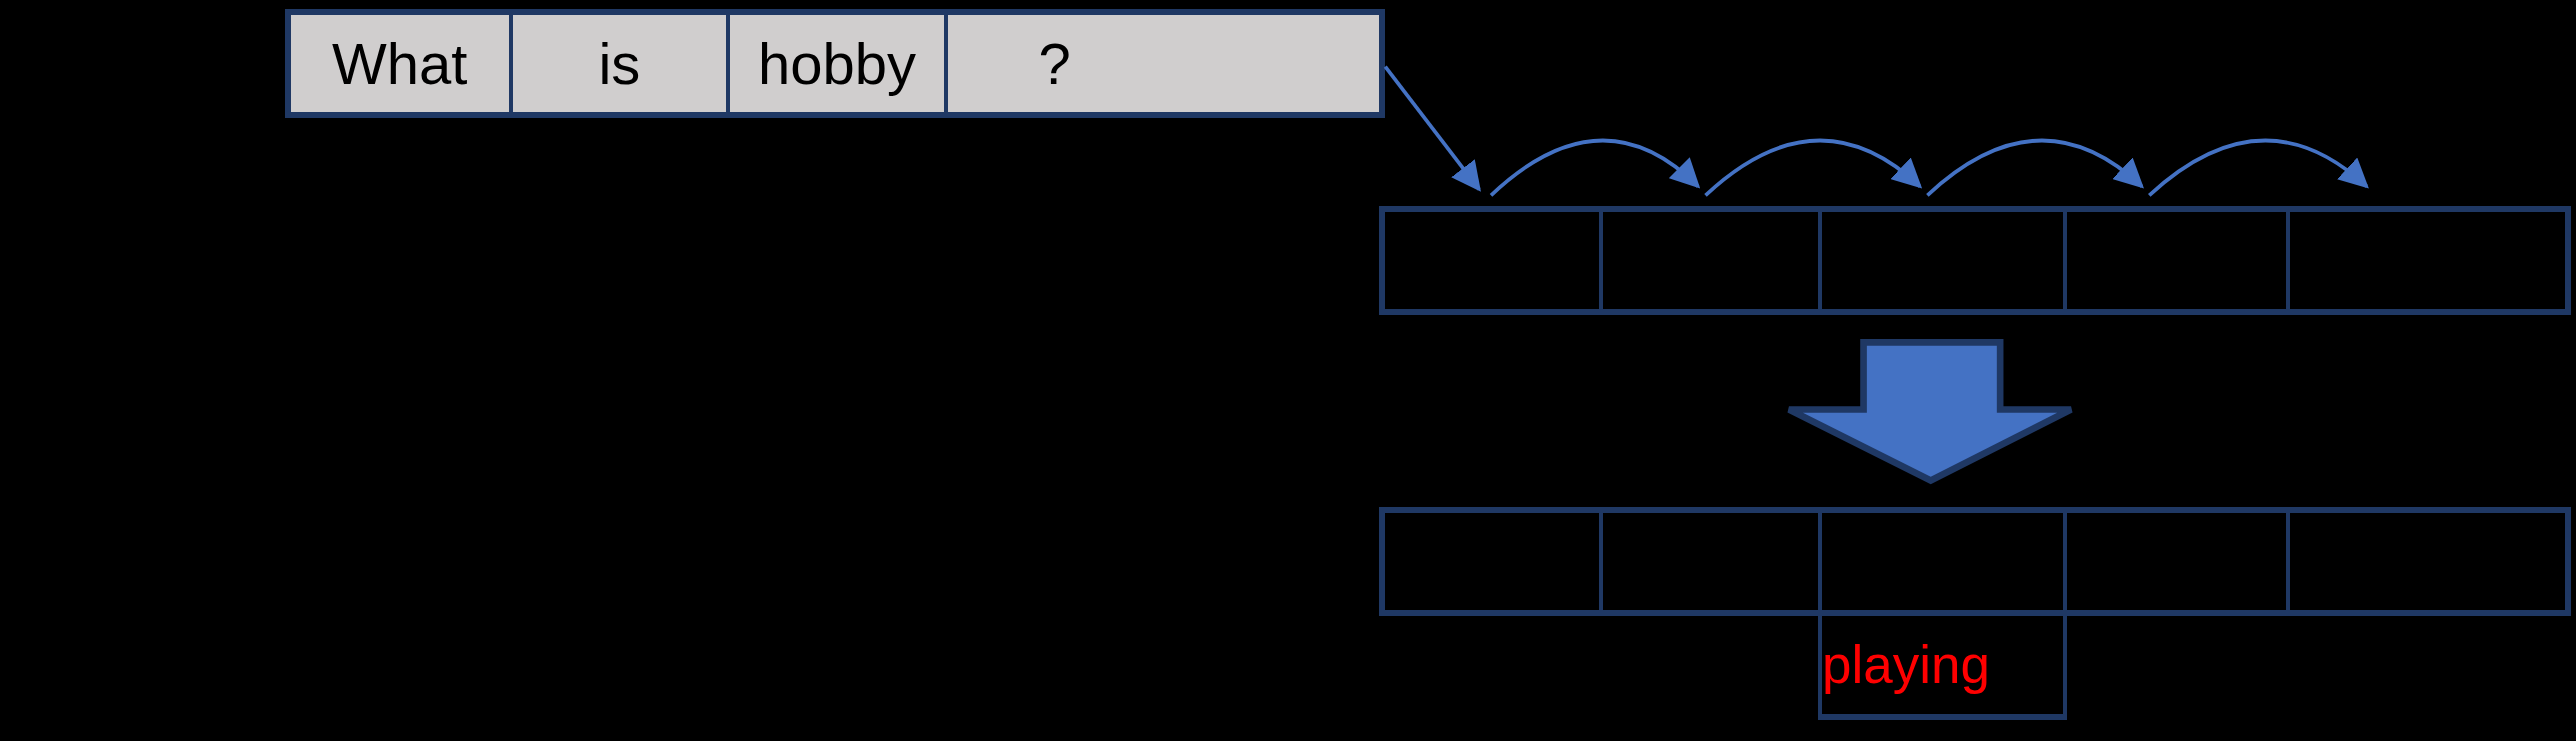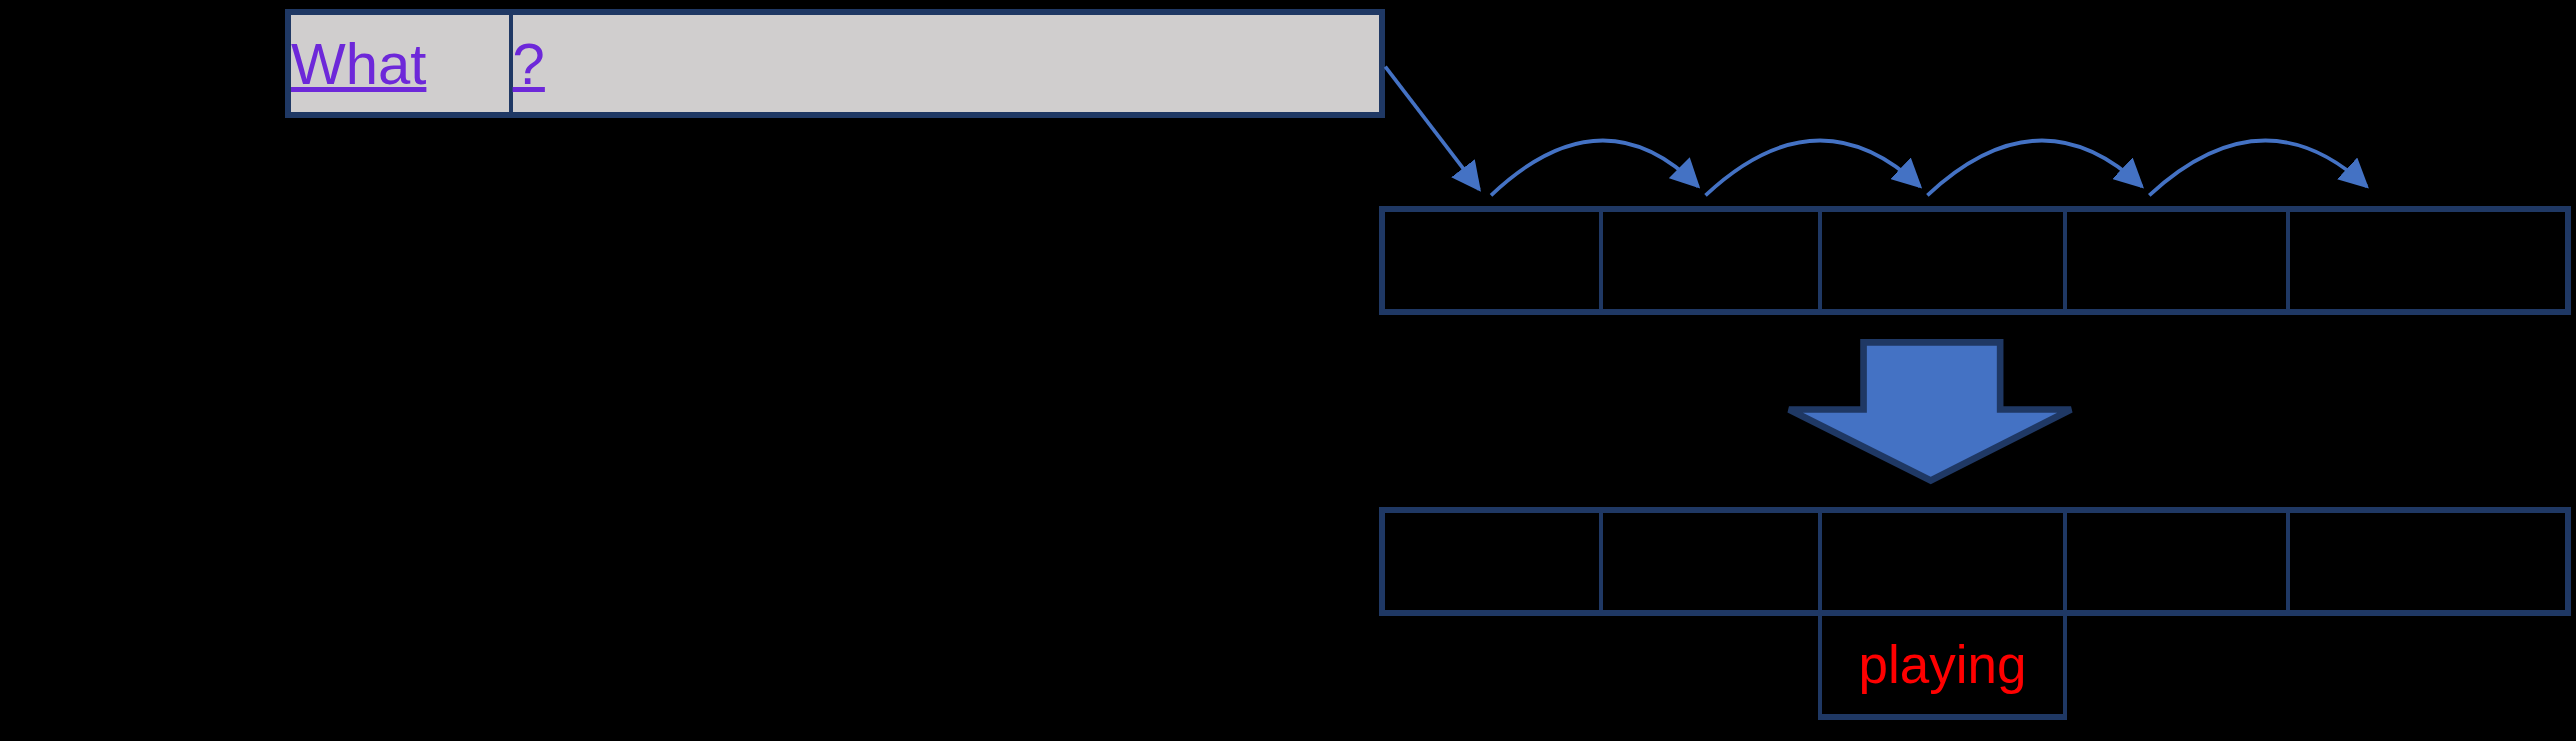--- a/index.html
+++ b/index.html
@@ -23,24 +23,24 @@
     width: 1100px; height: 109px;
     display: grid;
     grid-template-columns: repeat(5, 1fr);
     background: #d0cece;
     border: 6.7px solid #1f3864;
     box-sizing: border-box;
   }
   .token-cell {
     display: flex;
     align-items: center;
+    justify-content: center;
     font-size: 58px;
-    color: #6d28d9;
+    color: #000000;
     box-sizing: border-box;
-    text-decoration: underline;
   }
   .token-cell + .token-cell { border-left: 4.4px solid #1f3864; }
 
   
   .track-row {
     position: absolute;
     left: 1379px;
     width: 1192px;
     display: grid;
     grid-template-columns: 214px 219px 245px 223px 1fr;
@@ -72,33 +72,38 @@
   .prediction-box {
     position: absolute;
     left: 1818px; top: 615px;
     width: 249px; height: 105px;
     border-left: 4.4px solid #1f3864;
     border-right: 4.4px solid #1f3864;
     border-bottom: 6.7px solid #1f3864;
     box-sizing: border-box;
     display: flex;
     align-items: center;
-    justify-content: center;
     font-size: 53px;
     color: #ff0000;
   }
 </style>
 </head>
 <body>
 
 <div id="canvas">
 
   <div class="token-row">
     <div class="token-cell">
       <span>What</span>
+    </div>
+    <div class="token-cell">
+      <span>is</span>
+    </div>
+    <div class="token-cell">
+      <span>hobby</span>
     </div>
     <div class="token-cell">
       <span>?</span>
     </div>
   </div>
 
   <svg id="connectors" viewBox="0 0 3483 1003" xmlns="http://www.w3.org/2000/svg">
     <defs>
       <marker id="head" viewBox="0 0 10 10" refX="9" refY="5" markerWidth="8" markerHeight="8" orient="auto-start-reverse">
         <path d="M0,0 L10,5 L0,10 z" fill="#4472c4"></path>

